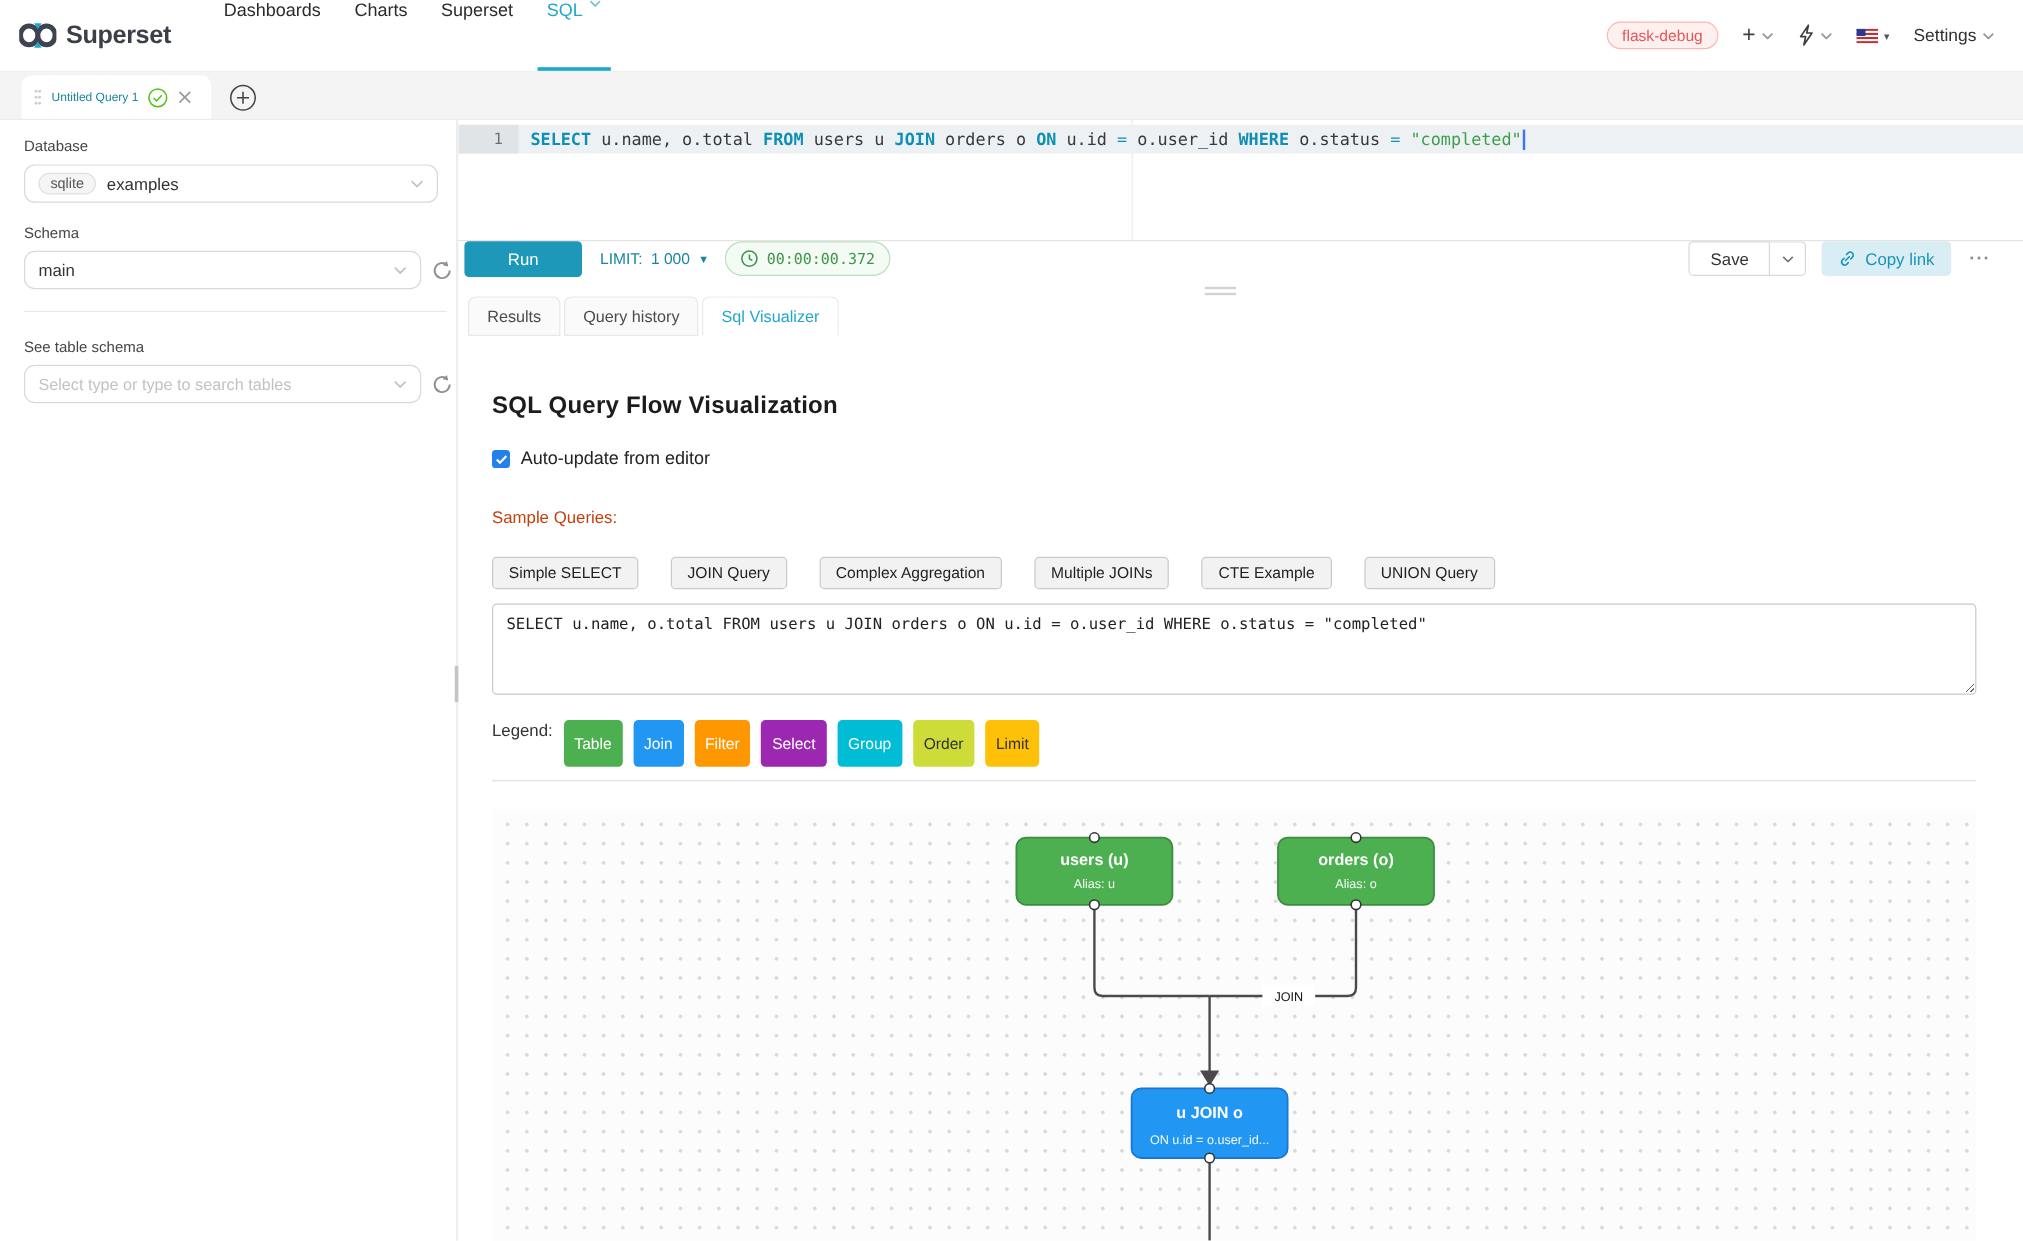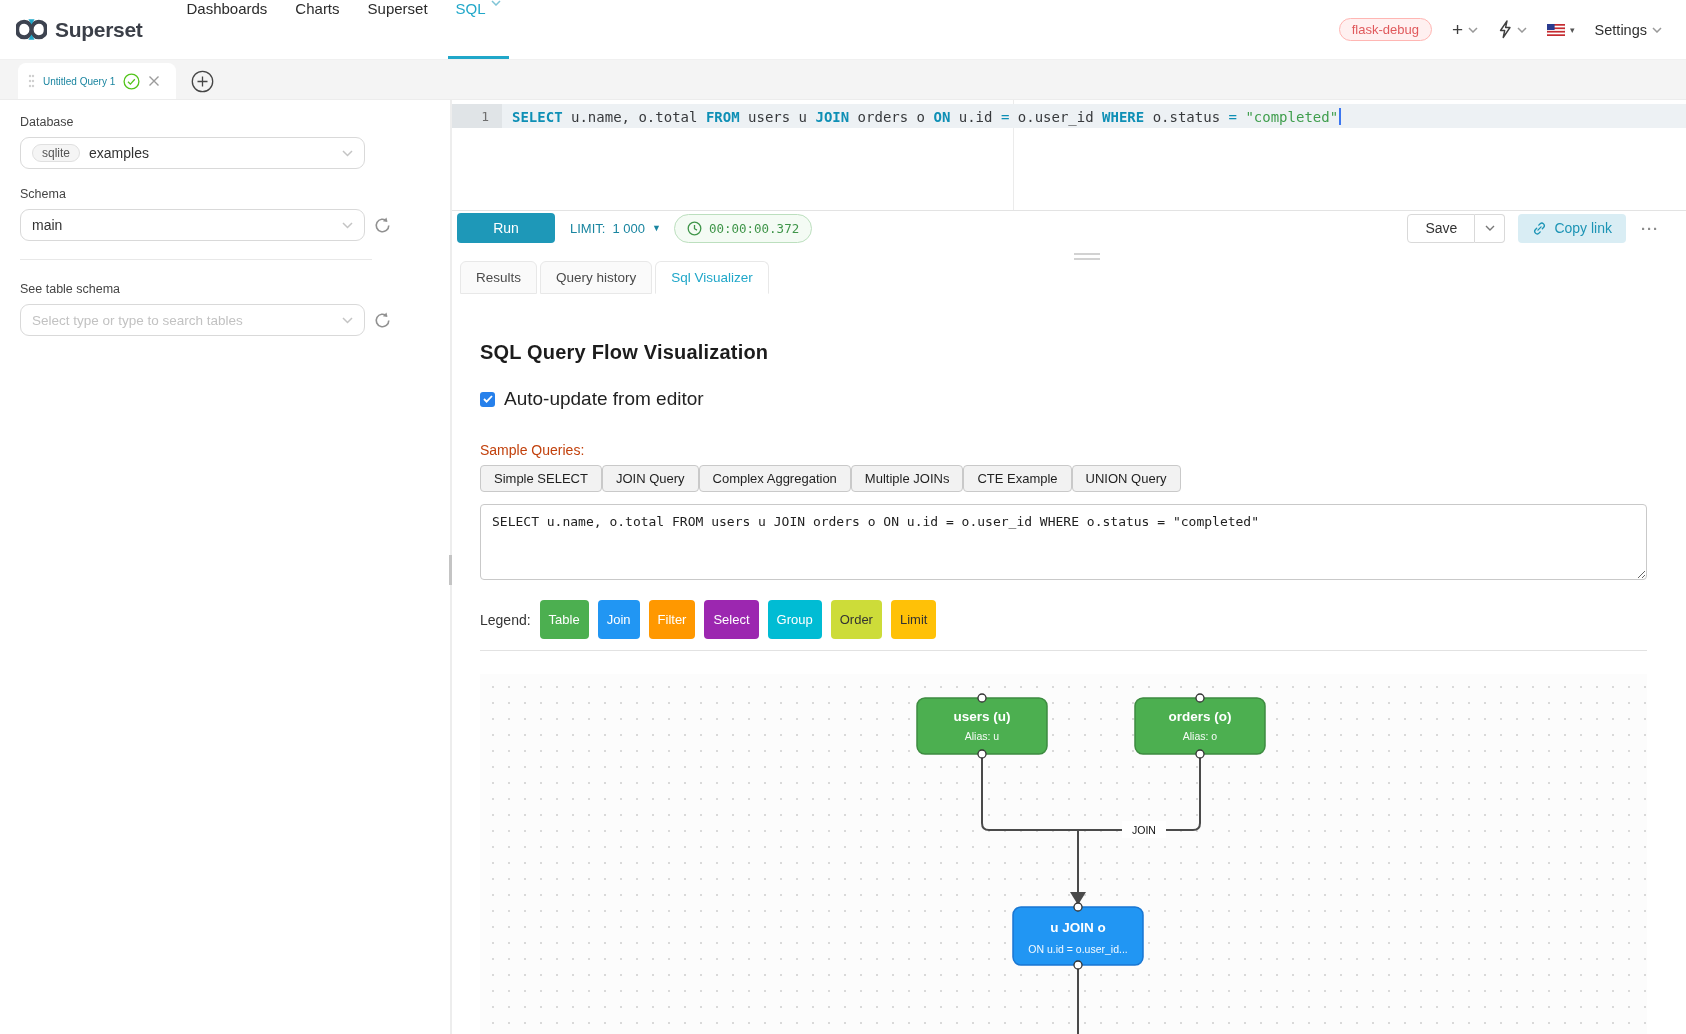--- a/index.html
+++ b/index.html
@@ -29,21 +29,21 @@
   .tabbar { height:40px; background:#f4f4f4; display:flex; align-items:flex-end;
     padding-left:18px; border-bottom:1px solid #ececec; }
   .qtab { height:36px; background:#fff; border-radius:8px 8px 0 0; display:flex;
     align-items:center; gap:8px; padding:0 16px 0 10px; cursor:pointer; }
   .qtab-label { font-size:10px; font-weight:500; color:#1a85a0; }
   .newtab-btn { width:40px; height:36px; background:transparent; border:none; display:flex;
     align-items:center; justify-content:center; cursor:pointer; margin-left:6px; }
 
   
   .workspace { display:flex; height:934px; }
-  .sidebar { width:450px; padding:15px 0 0 20px; background:#fff; }
+  .sidebar { width:380px; padding:15px 0 0 20px; background:#fff; }
   .fld-label { font-size:12.5px; color:#454545; margin-bottom:8px; }
   .sel-row { display:flex; align-items:center; gap:6px; margin-bottom:18px; }
   .select { width:345px; height:32px; border:1px solid #d9d9d9; border-radius:9px;
     display:flex; align-items:center; padding:0 11px; background:#fff; cursor:pointer; }
   .select .sel-text { font-size:14px; color:#333; flex:1; white-space:nowrap; overflow:hidden; }
   .select .placeholder { color:#c2c2c2; font-size:13.5px; }
   .engine-pill { font-size:12px; color:#555; background:#f5f5f5; border:1px solid #e0e0e0;
     border-radius:10px; padding:1px 9px; margin-right:9px; }
   .refresh-btn { background:none; border:none; cursor:pointer; display:flex; padding:2px; }
   .side-divider { width:352px; border:none; border-top:1px solid #e8e8e8; margin:8px 0 22px; }
@@ -94,31 +94,31 @@
   .south { position:relative; flex:1; padding-top:16px; background:#fff; }
   .south-grip { position:absolute; top:8px; left:622px; width:26px; cursor:row-resize; }
   .south-grip div { height:2px; background:#d2d2d2; margin-bottom:3px; }
   .south-tabs { display:flex; gap:3px; margin-left:8px; }
   .stab { padding:8px 15px; font-size:13.5px; color:#4b4b4b; background:#fafafa;
     border:1px solid #e8e8e8; border-radius:6px 6px 0 0; cursor:pointer; }
   .stab.active { background:#fff; color:#20a7c9; border-bottom-color:#fff; }
 
   .viz-panel { margin:0 39px 0 28px; }
   .viz-title { font-size:20px; font-weight:bold; color:#1c1c1c; margin-top:47px; letter-spacing:.2px; }
-  .chk-row { margin-top:24px; display:flex; align-items:center; gap:9px; font-size:19px; color:#222; cursor:pointer; }
+  .chk-row { margin-top:24px; display:flex; align-items:center; gap:9px; font-size:15px; color:#222; cursor:pointer; }
   .chkbox { width:15px; height:15px; background:#2680eb; border-radius:3px; display:flex;
     align-items:center; justify-content:center; }
   .samples-label { margin-top:32px; font-size:14px; color:#c2410c; }
-  .sample-btns { margin-top:7px; display:flex; gap:0; }
+  .sample-btns { margin-top:25px; display:flex; gap:27px; }
   .sample-btn { height:27px; padding:0 13px; background:#f2f2f2; border:1px solid #c9c9c9;
     border-radius:4px; font-size:13px; color:#1f1f1f; cursor:pointer; font-family:inherit; }
   .query-box { margin-top:12px; width:100%; height:76px; border:1px solid #c9c9c9; border-radius:4px;
     padding:9px 11px; font-family:"DejaVu Sans Mono", monospace; font-size:13px; color:#222;
     resize:both; }
-  .legend-row { margin-top:16px; display:flex; align-items:center; gap:9px; font-size:14px; color:#333; }
+  .legend-row { margin-top:16px; display:flex; align-items:flex-start; gap:9px; font-size:14px; color:#333; }
   .badge { padding:12px 9px; border-radius:4px; font-size:13px; color:#fff; }
   .badge.dark { color:#333; }
   .viz-hr { margin-top:11px; border:none; border-top:1px solid #e2e2e2; }
   .flow-canvas { margin-top:23px; height:360px; position:relative; background-color:#fcfcfc;
     background-image:radial-gradient(circle, #d9d9d9 1.3px, transparent 1.4px);
     background-size:16px 16px; background-position:5px 5px; }
   .flow-canvas svg { position:absolute; inset:0; }
   .node-title { font-size:13.5px; font-weight:bold; fill:#fff; }
   .node-sub { font-size:10.5px; fill:#ffffff; opacity:.95; }
   .edge { stroke:#4a4a4a; stroke-width:2; fill:none; }

